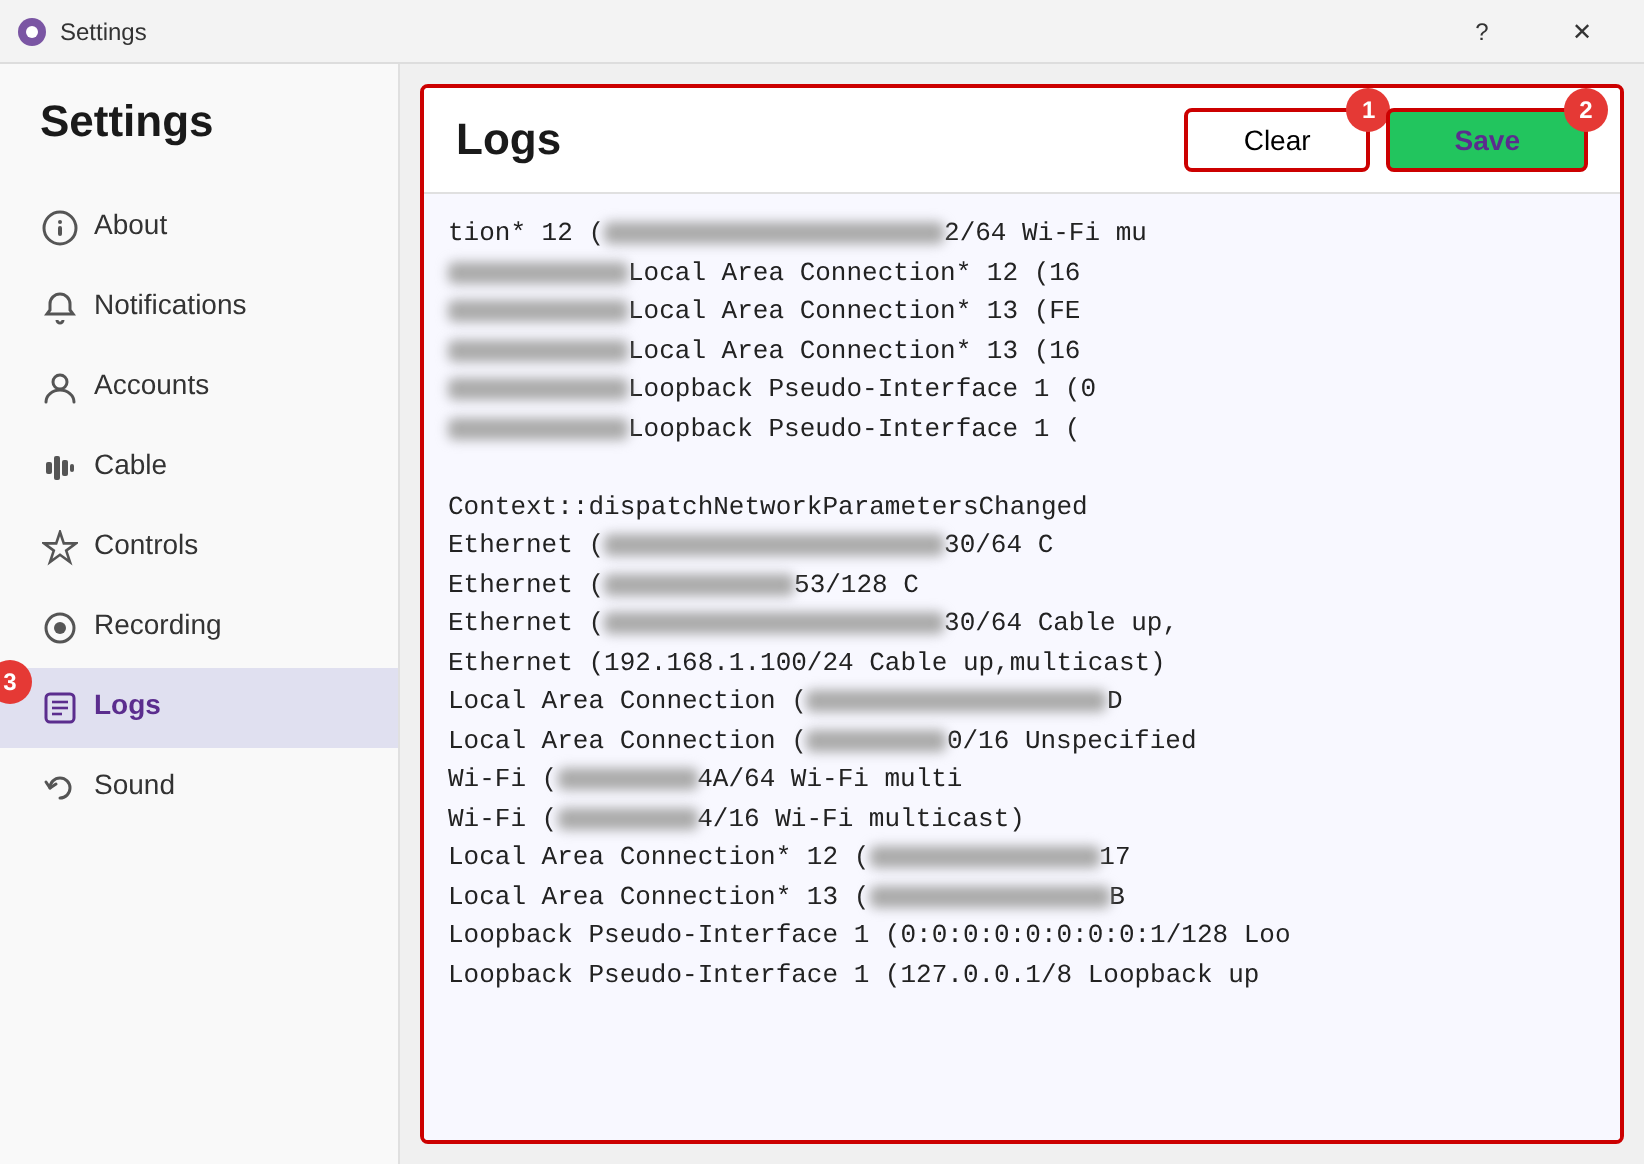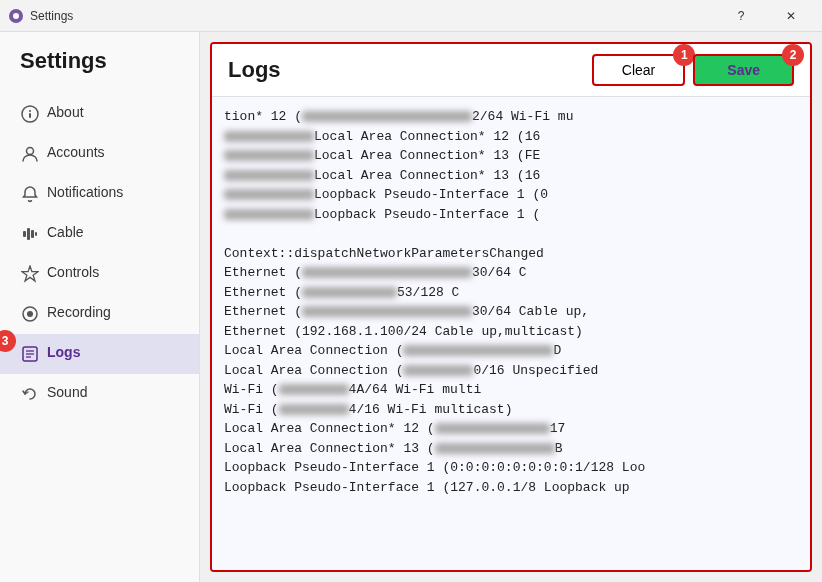--- a/index.html
+++ b/index.html
@@ -252,34 +252,34 @@
           <circle cx="9" cy="9" r="8" stroke="#555" stroke-width="1.5"></circle>
           <circle cx="9" cy="6" r="1" fill="#555"></circle>
           <rect x="8" y="8" width="2" height="5" fill="#555" rx="1"></rect>
         </svg>
       </span>
       <span>About</span>
     </div>
     <div class="sidebar-item">
       <span class="icon">
         <svg width="18" height="18" viewBox="0 0 18 18" fill="none">
+          <path d="M9 2a5 5 0 0 0-5 5v3l-1.5 2h13L14 10V7a5 5 0 0 0-5-5z" stroke="#555" stroke-width="1.5"></path>
+          <path d="M7.5 15a1.5 1.5 0 0 0 3 0" stroke="#555" stroke-width="1.5"></path>
+        </svg>
+      </span>
+      <span>Notifications</span>
+    </div>
+    <div class="sidebar-item">
+      <span class="icon">
+        <svg width="18" height="18" viewBox="0 0 18 18" fill="none">
           <circle cx="9" cy="6" r="3.5" stroke="#555" stroke-width="1.5"></circle>
           <path d="M2 16c0-3.314 3.134-6 7-6s7 2.686 7 6" stroke="#555" stroke-width="1.5" stroke-linecap="round"></path>
         </svg>
       </span>
       <span>Accounts</span>
-    </div>
-    <div class="sidebar-item">
-      <span class="icon">
-        <svg width="18" height="18" viewBox="0 0 18 18" fill="none">
-          <path d="M9 2a5 5 0 0 0-5 5v3l-1.5 2h13L14 10V7a5 5 0 0 0-5-5z" stroke="#555" stroke-width="1.5"></path>
-          <path d="M7.5 15a1.5 1.5 0 0 0 3 0" stroke="#555" stroke-width="1.5"></path>
-        </svg>
-      </span>
-      <span>Notifications</span>
     </div>
     <div class="sidebar-item">
       <span class="icon">
         <svg width="18" height="18" viewBox="0 0 18 18" fill="none">
           <rect x="2" y="6" width="3" height="6" rx="1" fill="#555"></rect>
           <rect x="6" y="3" width="3" height="12" rx="1" fill="#555"></rect>
           <rect x="10" y="5" width="3" height="8" rx="1" fill="#555"></rect>
           <rect x="14" y="7" width="2" height="4" rx="1" fill="#555"></rect>
         </svg>
       </span>

